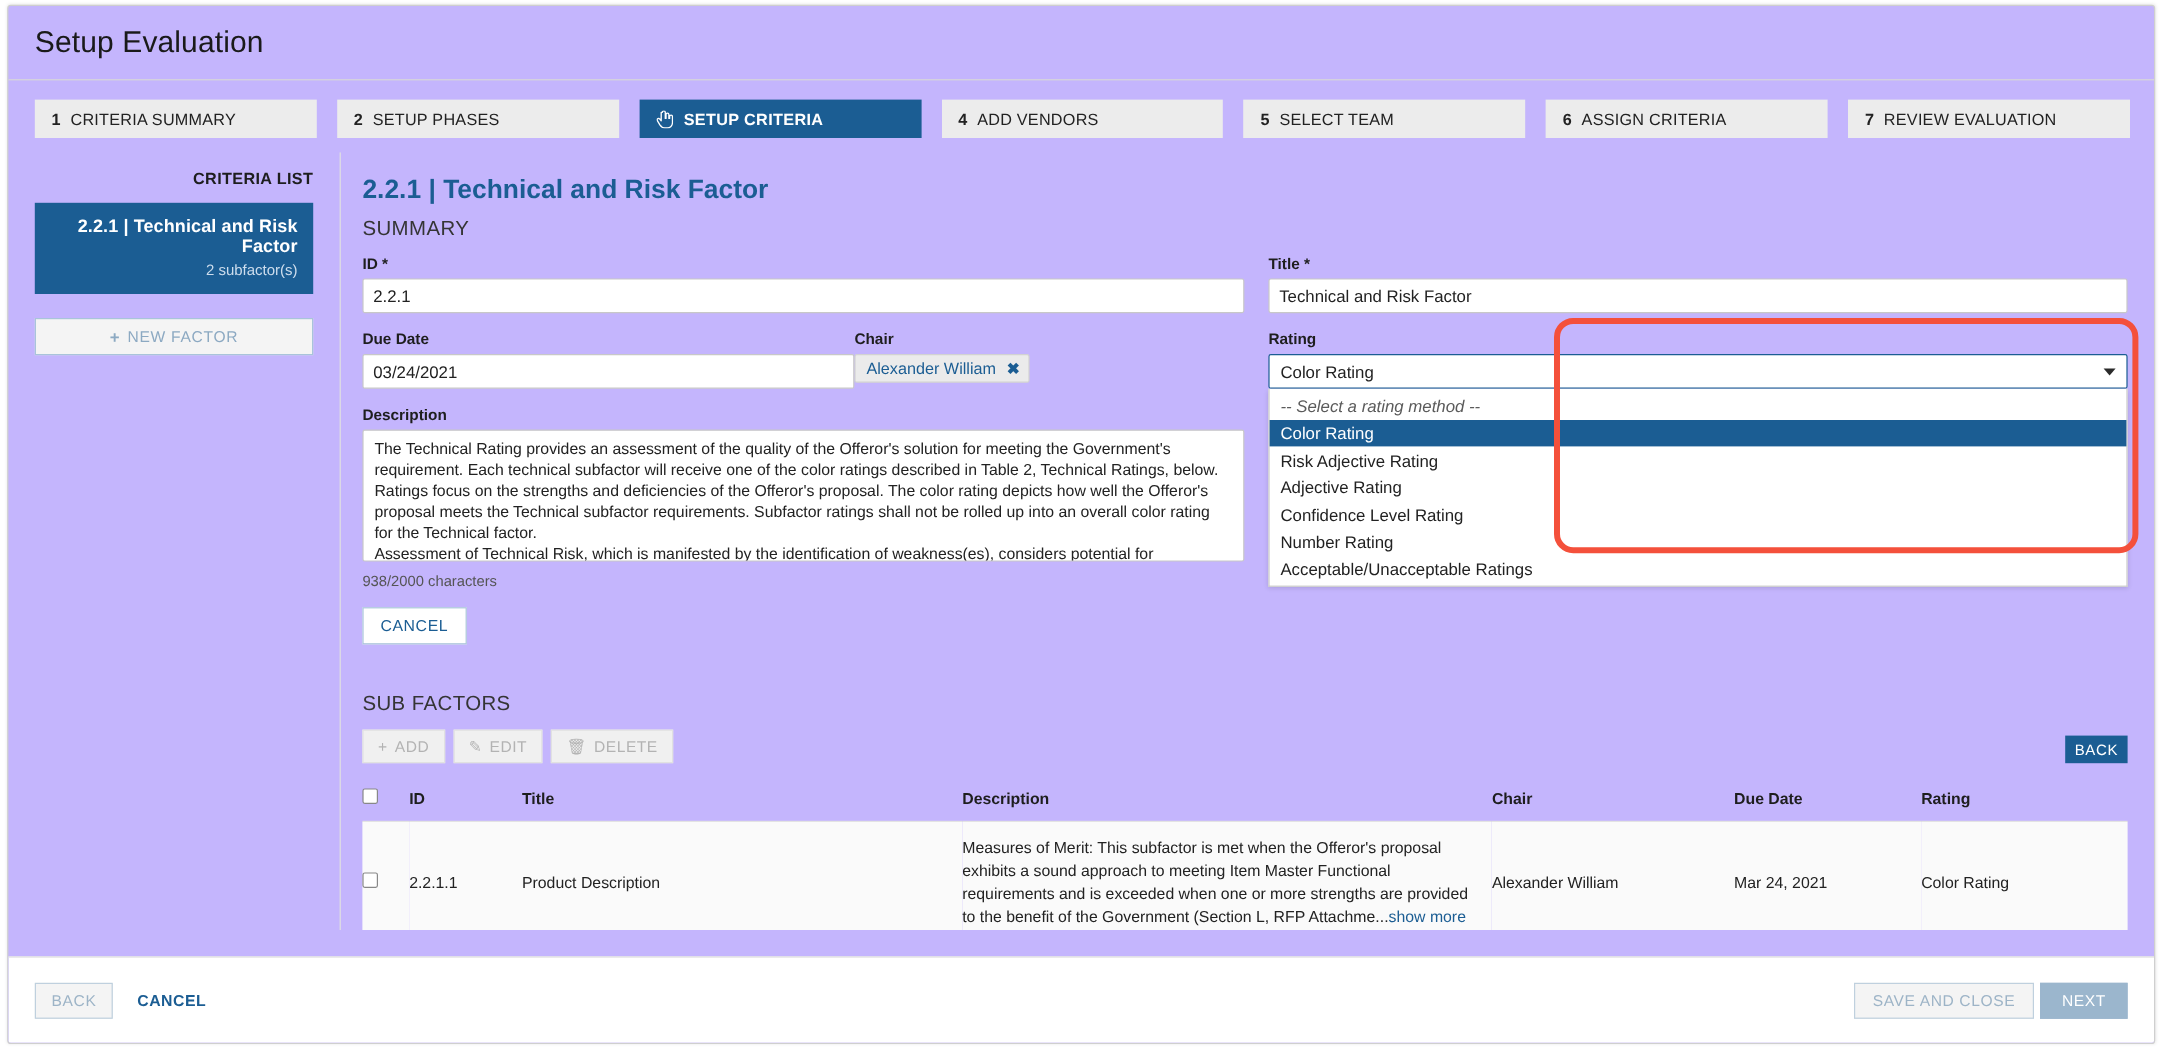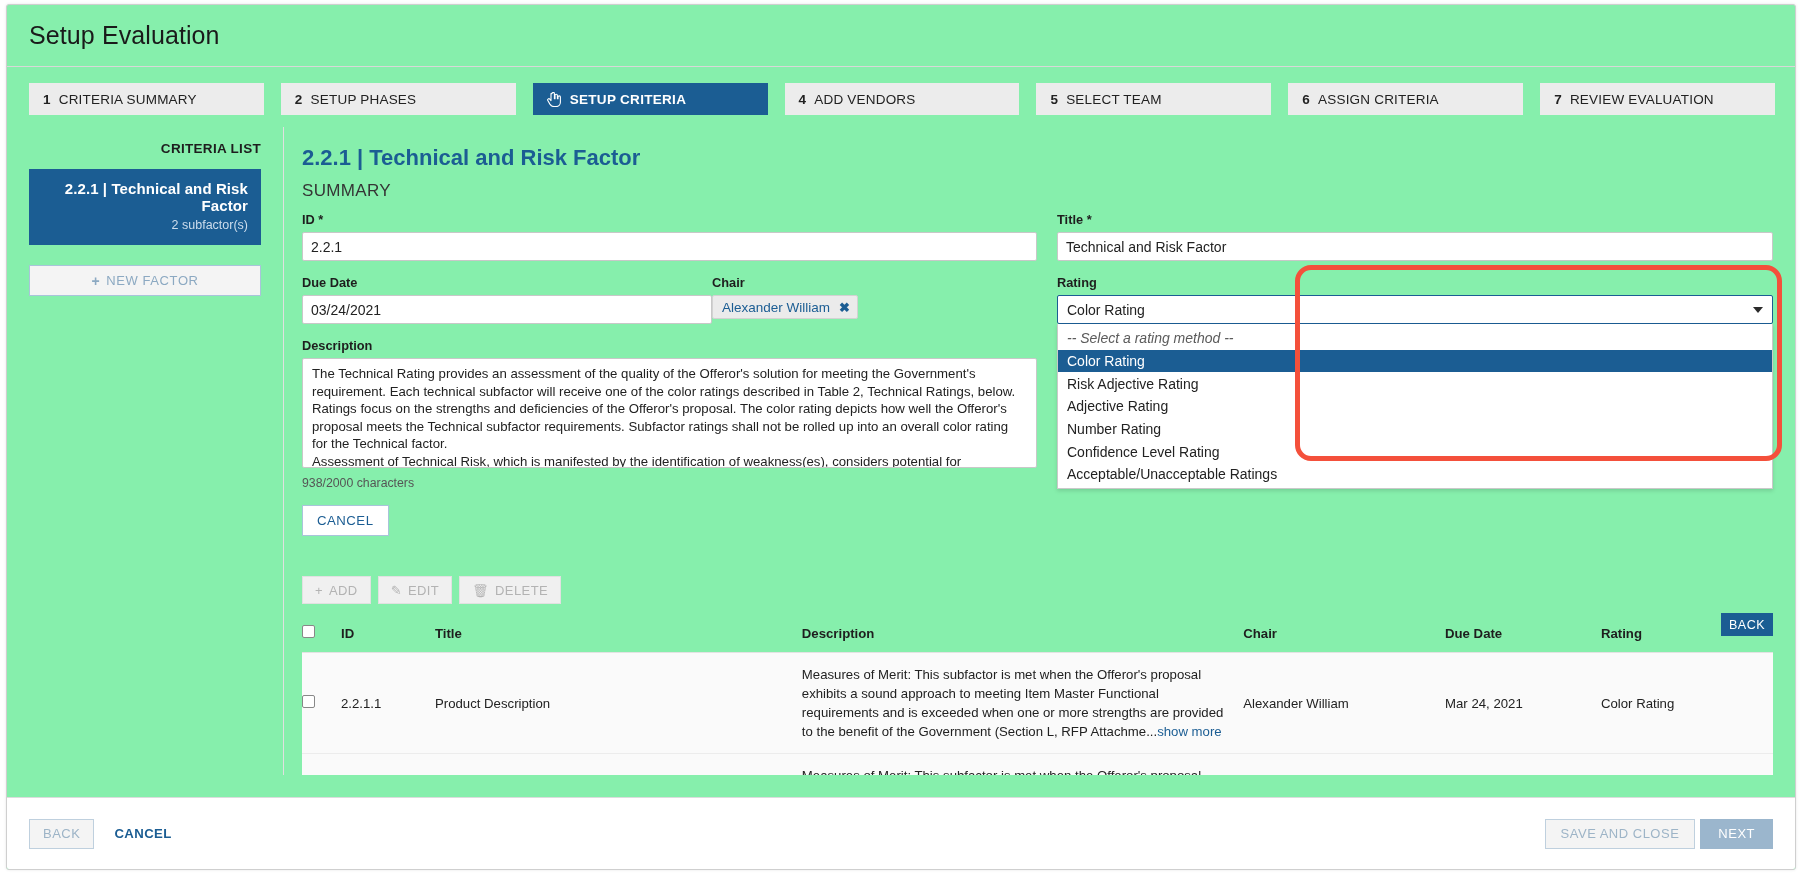--- a/index.html
+++ b/index.html
@@ -9,21 +9,21 @@
     background: #ffffff;
     font-family: "Liberation Sans", sans-serif;
     -webkit-font-smoothing: antialiased;
   }
   body { width: 1802px; height: 875px; overflow: hidden; position: relative; }
 
   .app-frame {
     position: absolute;
     left: 6px; top: 4px;
     width: 1790px; height: 866px;
-    background: #86efac;
+    background: #c4b5fd;
     border: 1px solid #cfcfcf;
     border-radius: 3px;
     box-shadow: 0 0 3px rgba(0,0,0,0.10);
     overflow: hidden;
   }
 
   
   .page-header {
     height: 62px;
     border-bottom: 1px solid #d8d8d8;
@@ -477,39 +477,40 @@
           <div class="rating-wrap">
             <div class="select-box">
               <span>Color Rating</span>
               <span class="caret"></span>
             </div>
             <div class="dropdown">
               <div class="dd-item placeholder">-- Select a rating method --</div>
               <div class="dd-item selected">Color Rating</div>
               <div class="dd-item">Risk Adjective Rating</div>
               <div class="dd-item">Adjective Rating</div>
+              <div class="dd-item">Confidence Level Rating</div>
               <div class="dd-item">Number Rating</div>
-              <div class="dd-item">Confidence Level Rating</div>
               <div class="dd-item">Acceptable/Unacceptable Ratings</div>
             </div>
           </div>
         </div>
       </div>
 
       <div style="margin-top:14px;width:735px;">
         <label class="field-label">Description</label>
         <textarea class="desc" style="">The Technical Rating provides an assessment of the quality of the Offeror's solution for meeting the Government's requirement. Each technical subfactor will receive one of the color ratings described in Table 2, Technical Ratings, below. Ratings focus on the strengths and deficiencies of the Offeror's proposal. The color rating depicts how well the Offeror's proposal meets the Technical subfactor requirements. Subfactor ratings shall not be rolled up into an overall color rating for the Technical factor.
 Assessment of Technical Risk, which is manifested by the identification of weakness(es), considers potential for</textarea>
         <div class="char-count">938/2000 characters</div>
         <button class="btn-outline">CANCEL</button>
       </div>
 
       <div class="save-btn">BACK</div>
 
       <div class="subfactors">
+        <div class="section-label">SUB FACTORS</div>
         <div class="sf-toolbar">
           <div class="sf-btn">
             <span class="ic">+</span>
             <span>ADD</span>
           </div>
           <div class="sf-btn">
             <span class="ic">✎</span>
             <span>EDIT</span>
           </div>
           <div class="sf-btn">

